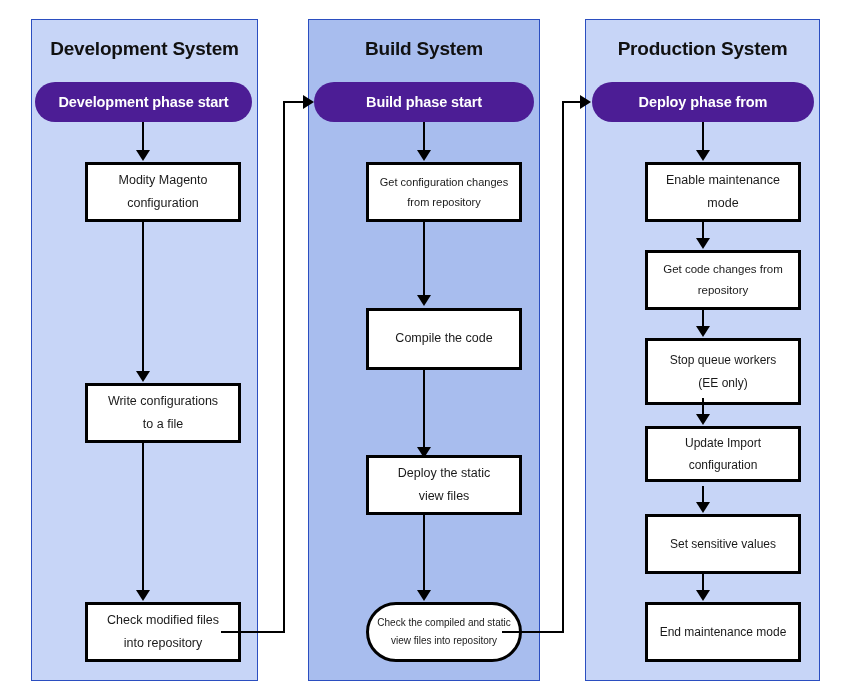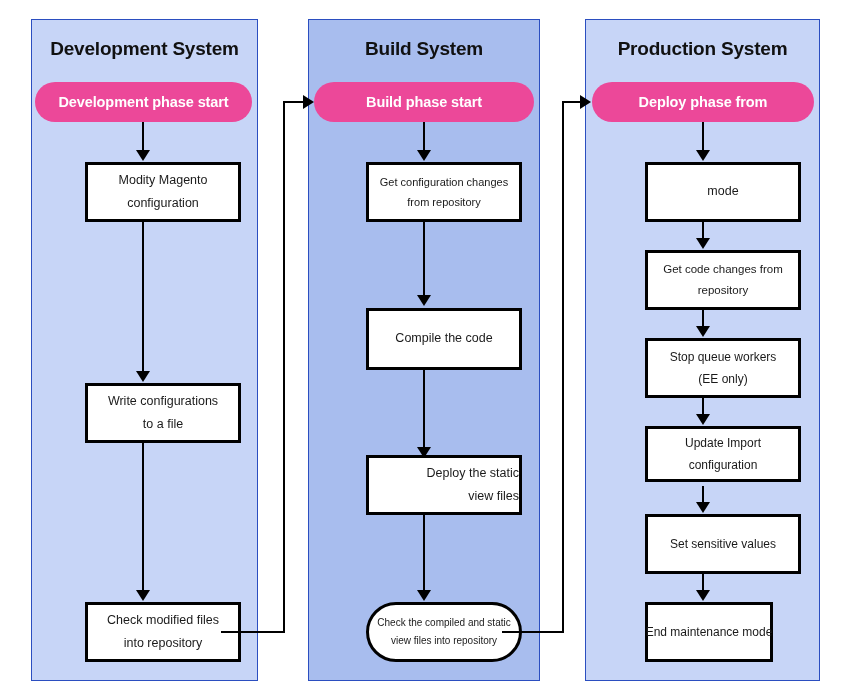--- a/index.html
+++ b/index.html
@@ -34,21 +34,21 @@
     font-size: 19px;
     font-weight: bold;
     color: #111111;
     letter-spacing: -0.2px;
   }
 
   
   .pill {
     position: absolute;
     box-sizing: border-box;
-    background: #ec4899;
+    background: #4c1d95;
     border-radius: 26px;
     display: flex;
     align-items: center;
     justify-content: center;
     color: #ffffff;
     font-size: 14.5px;
     font-weight: bold;
     letter-spacing: -0.1px;
   }
 
@@ -150,21 +150,21 @@
   <div class="vline" style="left:423px; top:222px; height:74px;"></div>
   <div class="arrowhead" style="left:417px; top:295px;"></div>
 
   <div class="node" style="left:346px; top:308px; width:156px; height:62px; font-size:12.5px;">
     <span class="ln">Compile the code</span>
   </div>
 
   <div class="vline" style="left:423px; top:370px; height:78px;"></div>
   <div class="arrowhead" style="left:417px; top:447px;"></div>
 
-  <div class="node" style="left:346px; top:455px; width:156px; height:60px; font-size:12.5px;align-items:flex-end;">
+  <div class="node" style="left:346px; top:455px; width:156px; height:60px; font-size:12.5px;">
     <span class="ln">Deploy the static</span>
     <span class="ln">view files</span>
   </div>
 
   <div class="vline" style="left:423px; top:515px; height:76px;"></div>
   <div class="arrowhead" style="left:417px; top:590px;"></div>
 
   <div class="node" style="left:346px; top:602px; width:156px; height:60px; font-size:10px;border-radius:30px;">
     <span class="ln">Check the compiled and static</span>
     <span class="ln">view files into repository</span>
@@ -174,35 +174,36 @@
   <div class="lane-title" style="left:585px; top:38px; width:235px;">Production System</div>
 
   <div class="pill" style="left:592px; top:82px; width:222px; height:40px;">
     <span>Deploy phase from</span>
   </div>
 
   <div class="vline" style="left:702px; top:122px; height:30px;"></div>
   <div class="arrowhead" style="left:696px; top:150px;"></div>
 
   <div class="node" style="left:625px; top:162px; width:156px; height:60px; font-size:12.5px;">
+    <span class="ln">Enable maintenance</span>
     <span class="ln">mode</span>
   </div>
 
   <div class="vline" style="left:702px; top:222px; height:17px;"></div>
   <div class="arrowhead" style="left:696px; top:238px;"></div>
 
   <div class="node" style="left:625px; top:250px; width:156px; height:60px; font-size:11.5px;">
     <span class="ln">Get code changes from</span>
     <span class="ln">repository</span>
   </div>
 
   <div class="vline" style="left:702px; top:310px; height:17px;"></div>
   <div class="arrowhead" style="left:696px; top:326px;"></div>
 
-  <div class="node" style="left:625px; top:338px; width:156px; height:60px; font-size:12px;">
+  <div class="node" style="left:625px; top:338px; width:156px; height:67px; font-size:12px;">
     <span class="ln">Stop queue workers</span>
     <span class="ln">(EE only)</span>
   </div>
 
   <div class="vline" style="left:702px; top:398px; height:17px;"></div>
   <div class="arrowhead" style="left:696px; top:414px;"></div>
 
   <div class="node" style="left:625px; top:426px; width:156px; height:56px; font-size:12px;">
     <span class="ln">Update Import</span>
     <span class="ln">configuration</span>
@@ -211,21 +212,21 @@
   <div class="vline" style="left:702px; top:486px; height:17px;"></div>
   <div class="arrowhead" style="left:696px; top:502px;"></div>
 
   <div class="node" style="left:625px; top:514px; width:156px; height:60px; font-size:12px;">
     <span class="ln">Set sensitive values</span>
   </div>
 
   <div class="vline" style="left:702px; top:574px; height:17px;"></div>
   <div class="arrowhead" style="left:696px; top:590px;"></div>
 
-  <div class="node" style="left:625px; top:602px; width:128px; height:60px; font-size:12px;">
+  <div class="node" style="left:625px; top:602px; width:156px; height:60px; font-size:12px;">
     <span class="ln">End maintenance mode</span>
   </div>
 
   <div class="hline" style="left:221px; top:631px; width:64px;"></div>
   <div class="vline" style="left:283px; top:101px; height:532px;"></div>
   <div class="hline" style="left:283px; top:101px; width:22px;"></div>
   <div class="arrowhead right" style="left:303px; top:95px;"></div>
 
   <div class="hline" style="left:502px; top:631px; width:62px;"></div>
   <div class="vline" style="left:562px; top:101px; height:532px;"></div>

